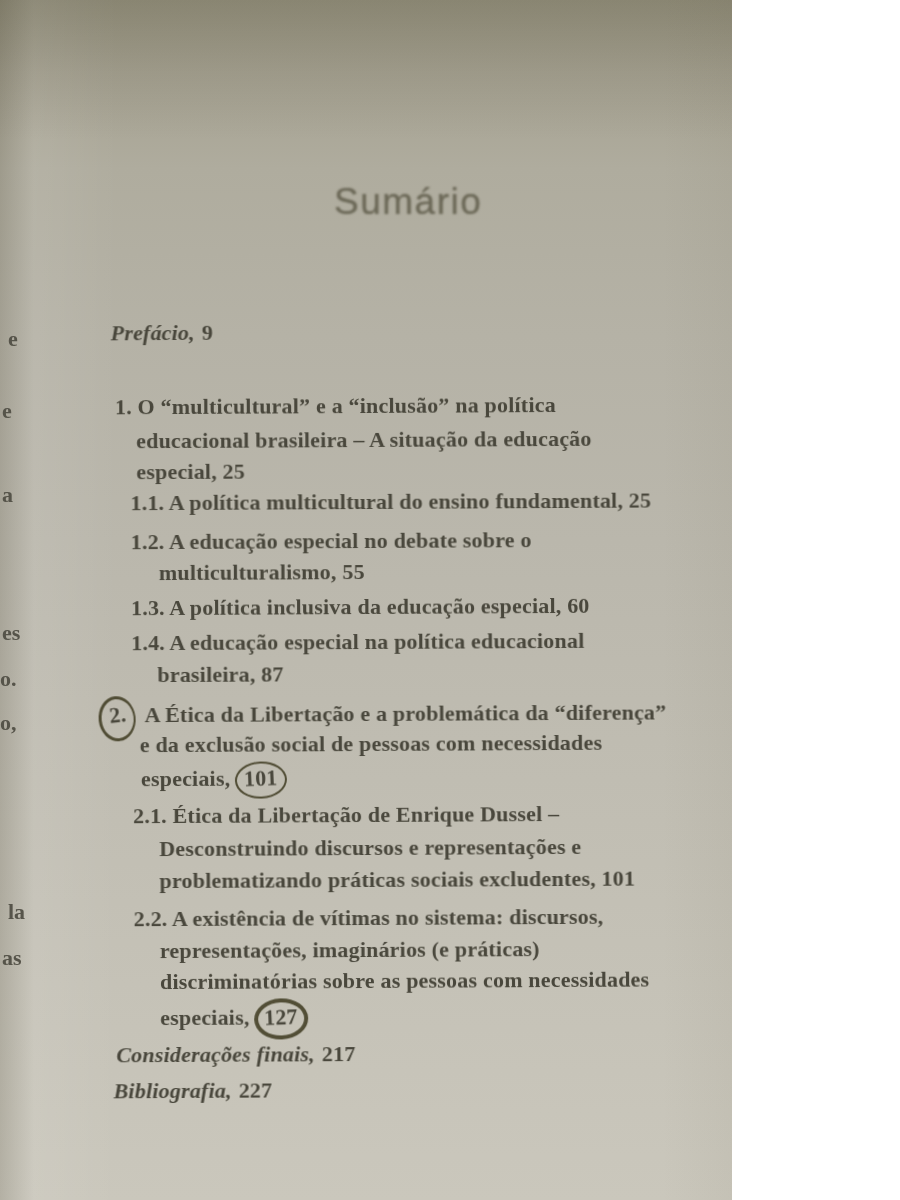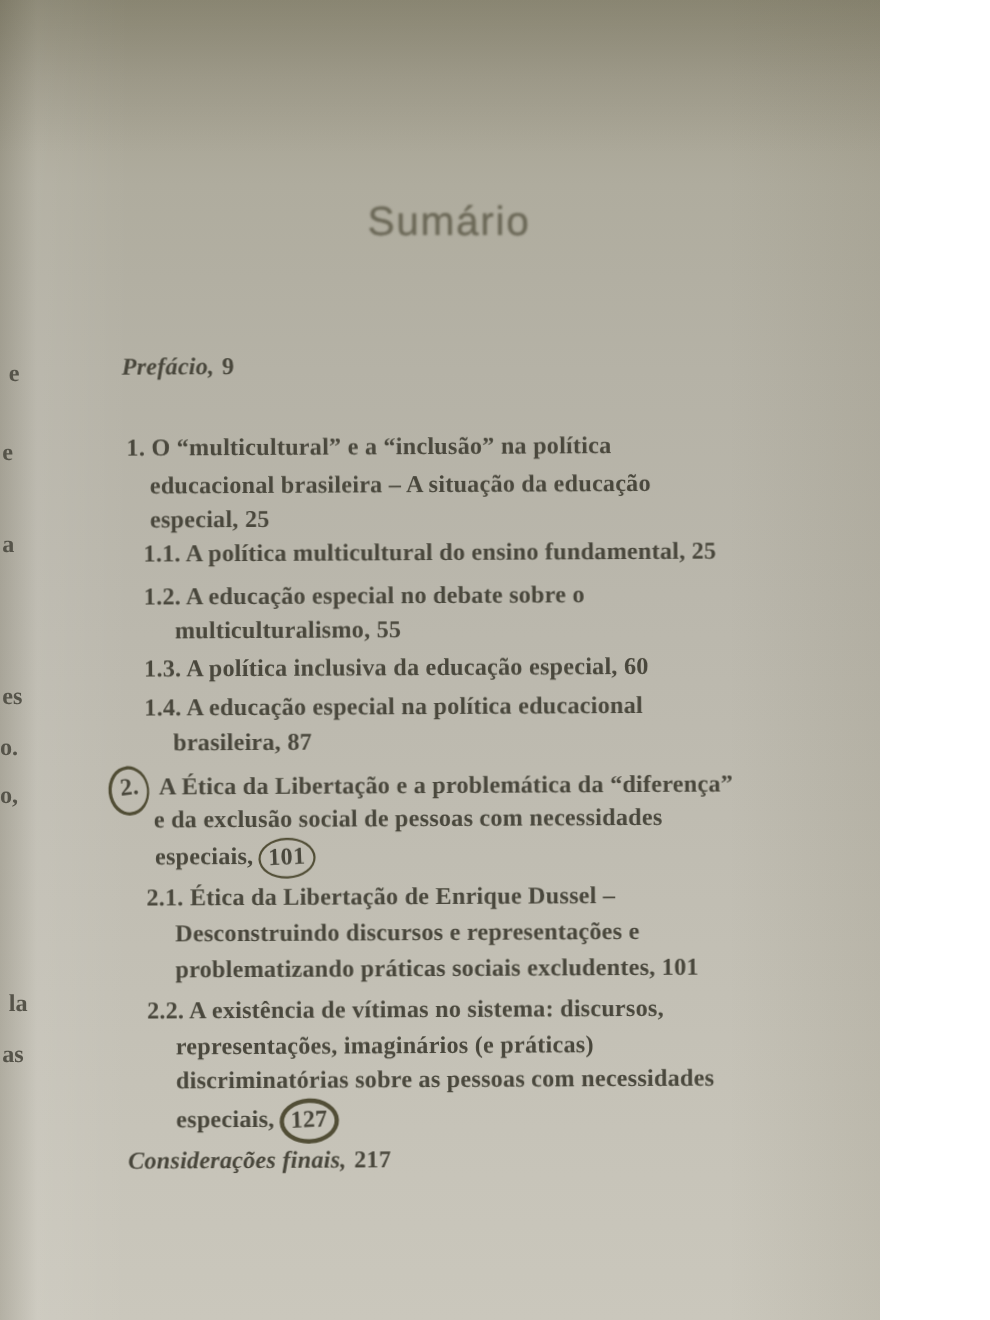--- a/index.html
+++ b/index.html
@@ -1,18 +1,18 @@
 <!DOCTYPE html>
 <html><head>
 <meta charset="utf-8">
 <style>
   html,body { margin:0; padding:0; }
   #photo {
-    position:relative; width:800px; height:1200px; overflow:hidden;
-    background:#f0abfc;
+    position:relative; width:732px; height:1200px; overflow:hidden;
+    background:#5eead4;
     font-family:"Liberation Serif", serif;
   }
   
   .bg-strip {
     position:absolute; top:0; right:0; width:70px; height:1200px;
     background:linear-gradient(180deg,
       #58533e 0%, #665f48 10%, #7d7559 25%, #968c66 40%,
       #ada278 55%, #beb58c 70%, #c9c29c 85%, #cfc9a6 100%);
   }
   
@@ -167,20 +167,23 @@
     <div class="line" style="top:967px; left:158px;">
       <span>discriminatórias sobre as pessoas com necessidades</span>
     </div>
     <div class="line" style="top:999px; left:158px;">
       <span>especiais,</span><span class="cnum cpage c127">127</span>
     </div>
 
     <div class="line fm" style="top:1040px; left:114px;">
       <span class="lbl">Considerações finais,</span><span class="pg">217</span>
     </div>
+    <div class="line fm" style="top:1076px; left:111px;">
+      <span class="lbl">Bibliografia,</span><span class="pg">227</span>
+    </div>
 
   </div>
 
   <div class="frag" style="top:326px; left:8px;">e</div>
   <div class="frag" style="top:398px; left:2px;">e</div>
   <div class="frag" style="top:482px; left:2px;">a</div>
   <div class="frag" style="top:620px; left:2px;">es</div>
   <div class="frag" style="top:666px; left:0px;">o.</div>
   <div class="frag" style="top:710px; left:0px;">o,</div>
   <div class="frag" style="top:898px; left:2px;margin-top:47px;">as</div>

